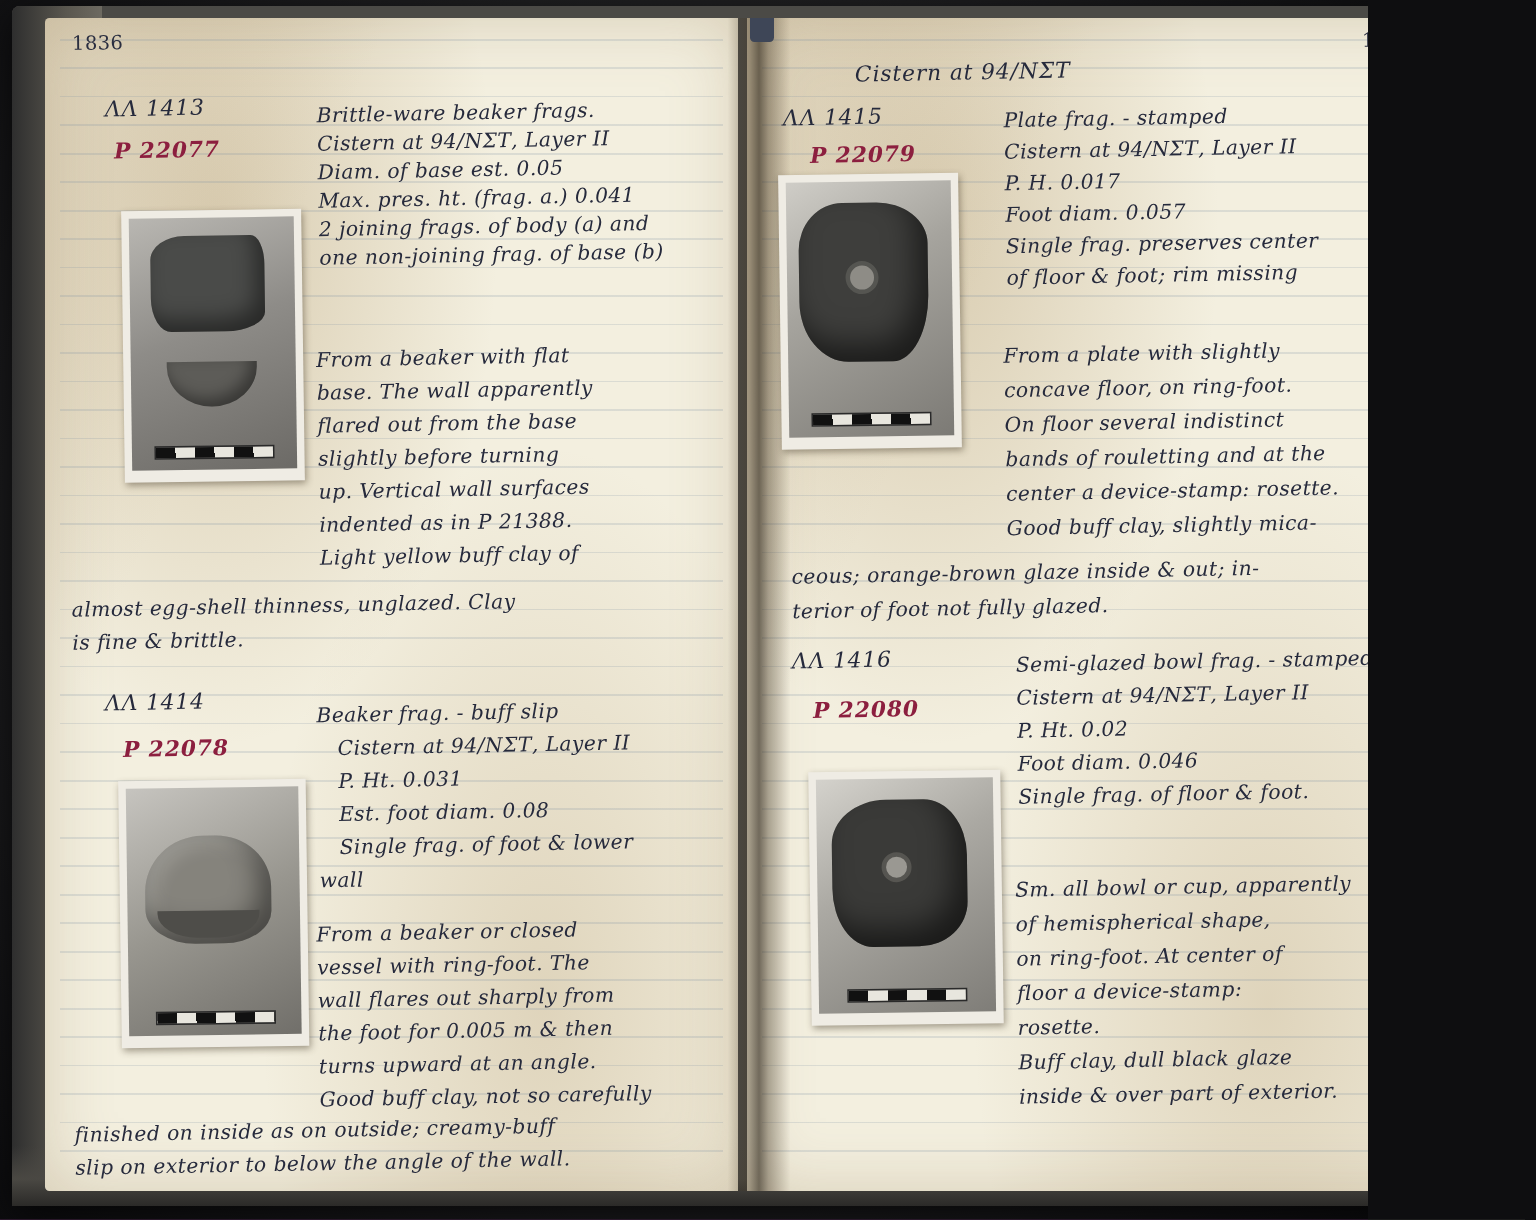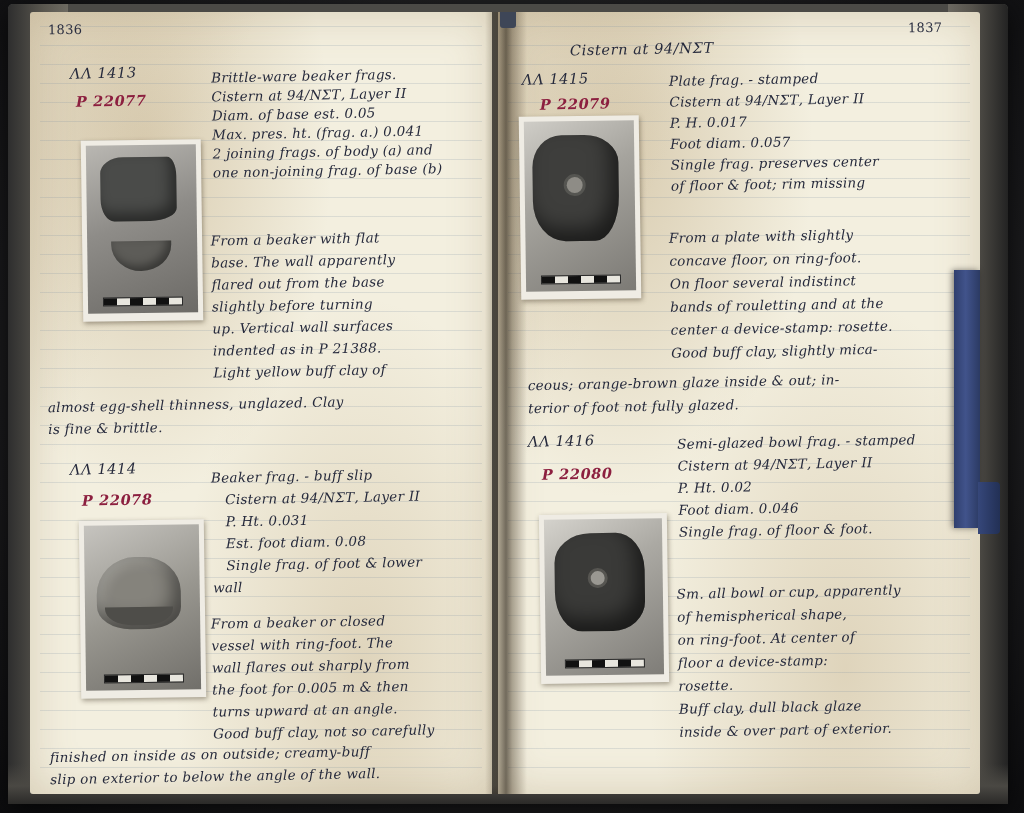--- a/index.html
+++ b/index.html
@@ -2,21 +2,21 @@
 <html><head>
 <meta charset="utf-8">
 <style>
   html, body {
     margin: 0;
     padding: 0;
     background: #0e0e10;
   }
   #page {
     position: relative;
-    width: 1024px;
+    width: 912px;
     height: 813px;
     overflow: hidden;
     background: #701a75;
     font-family: "DejaVu Serif", serif;
   }
 
   
   .backdrop {
     position: absolute;
     inset: 0;

